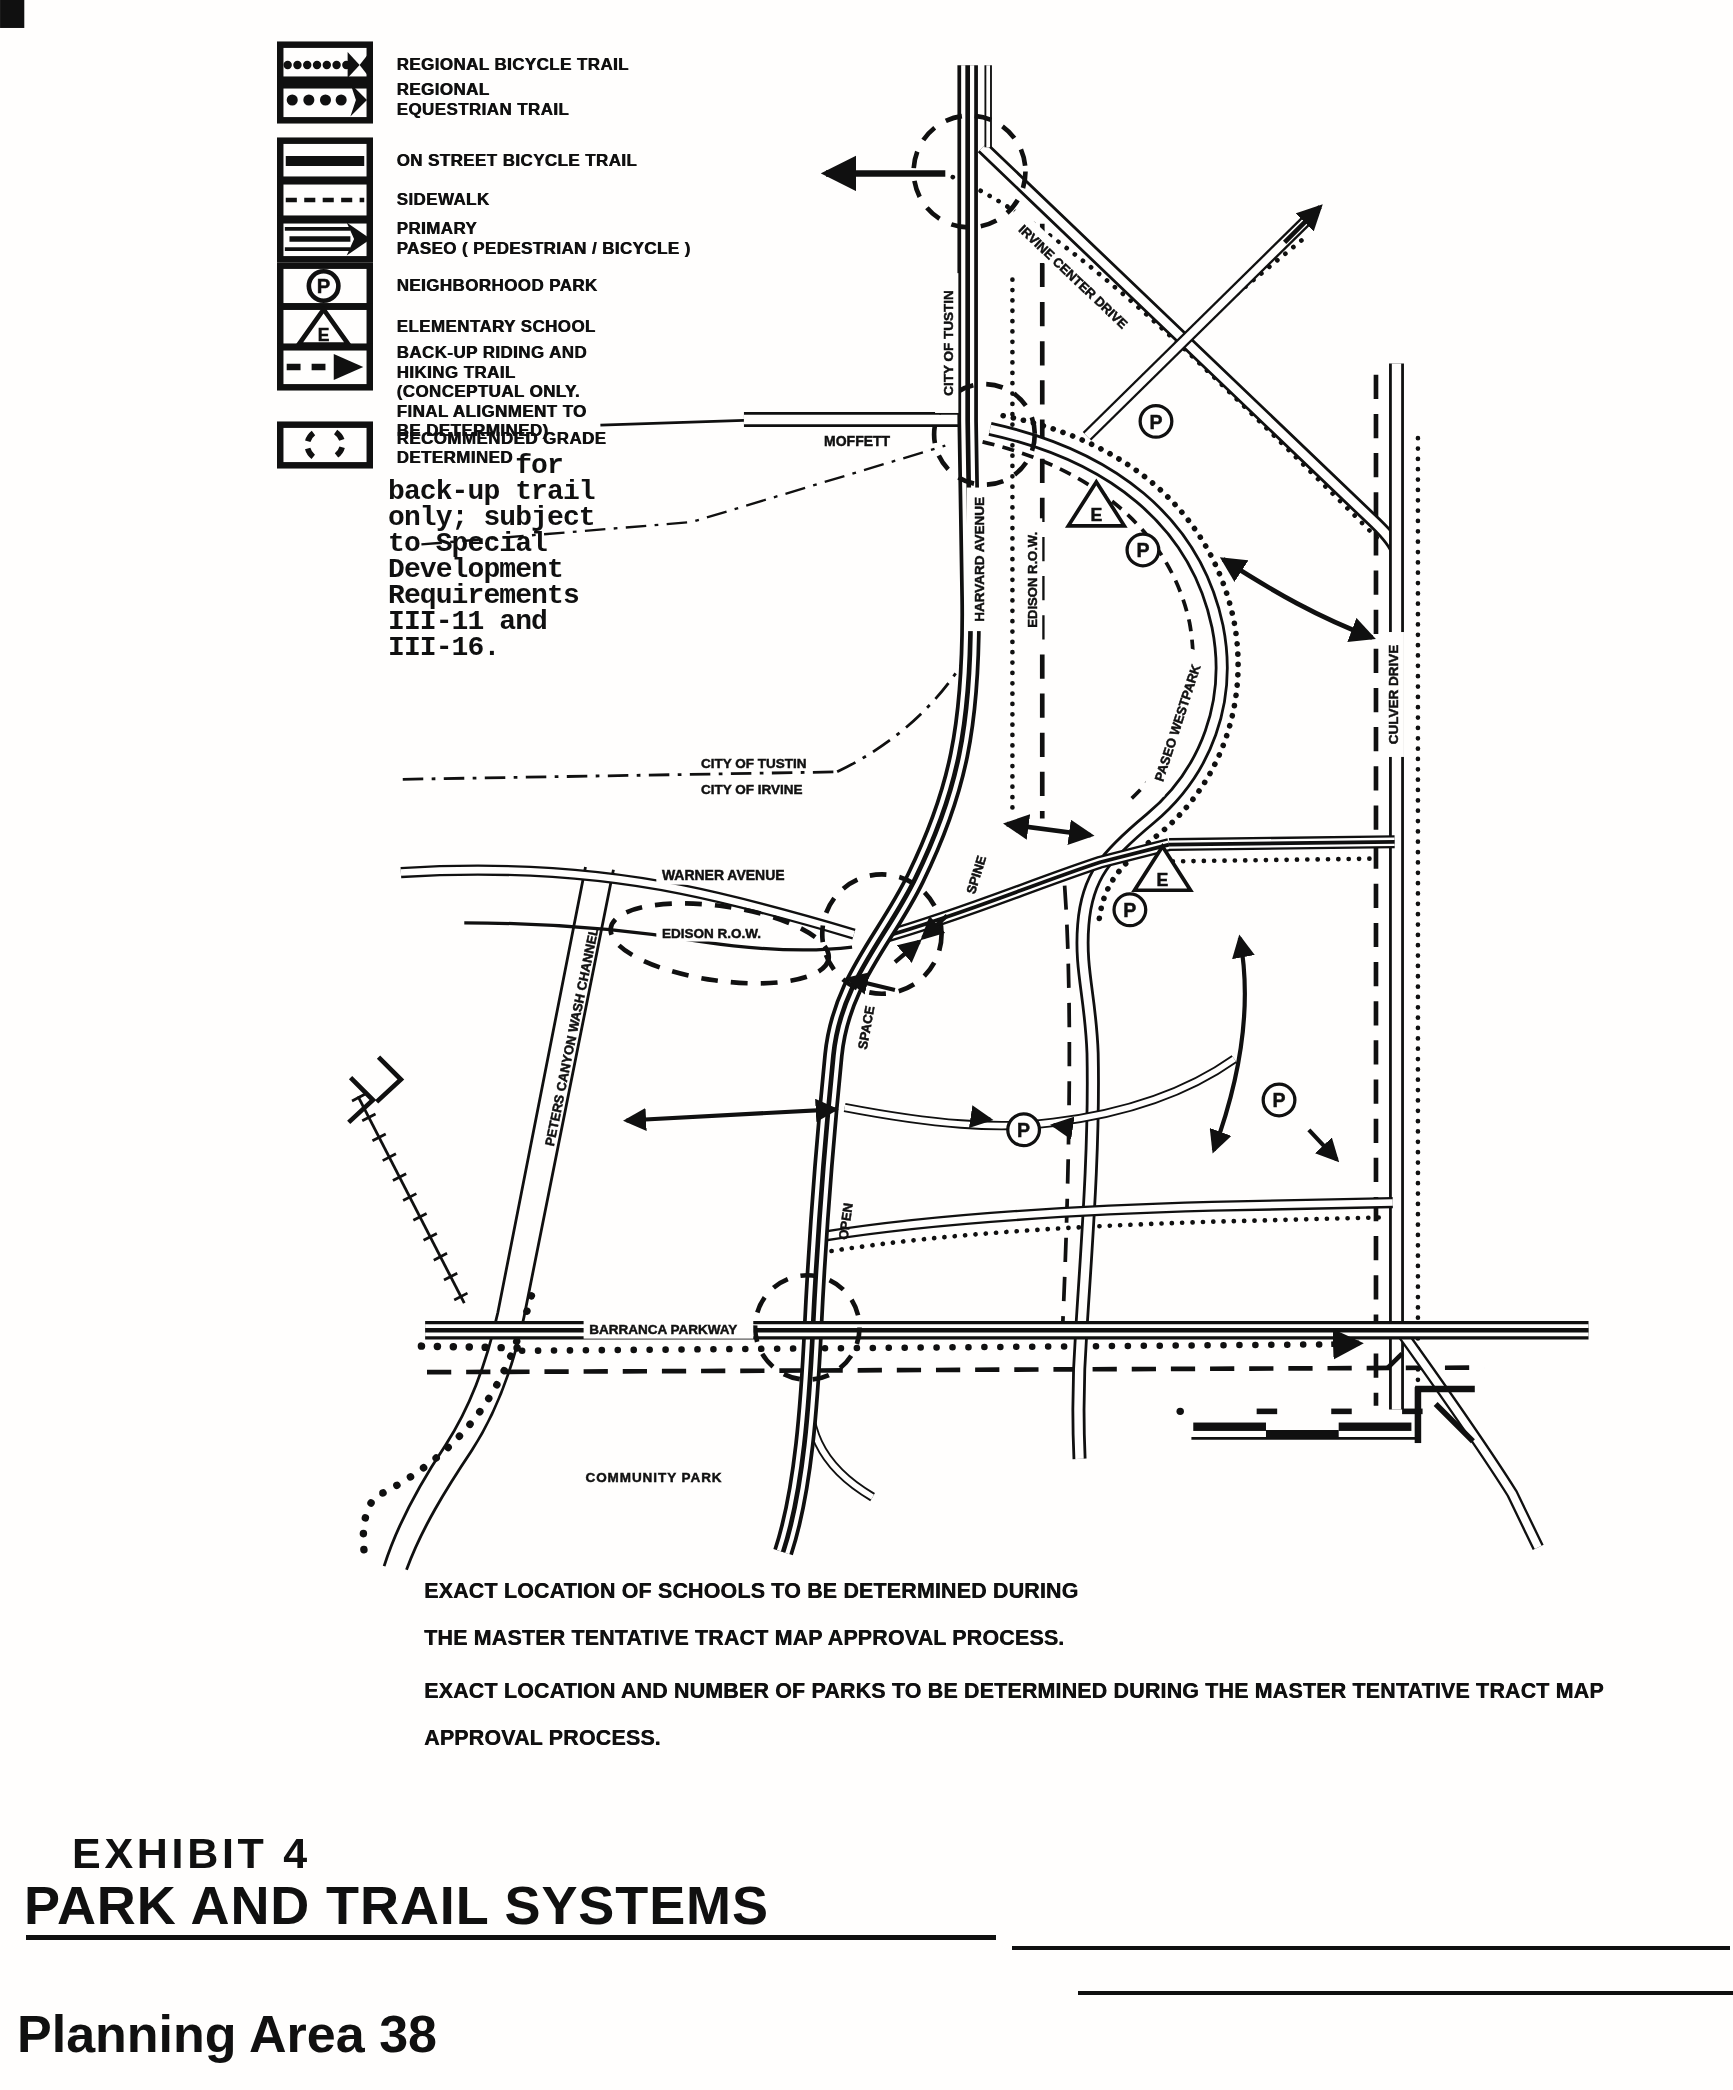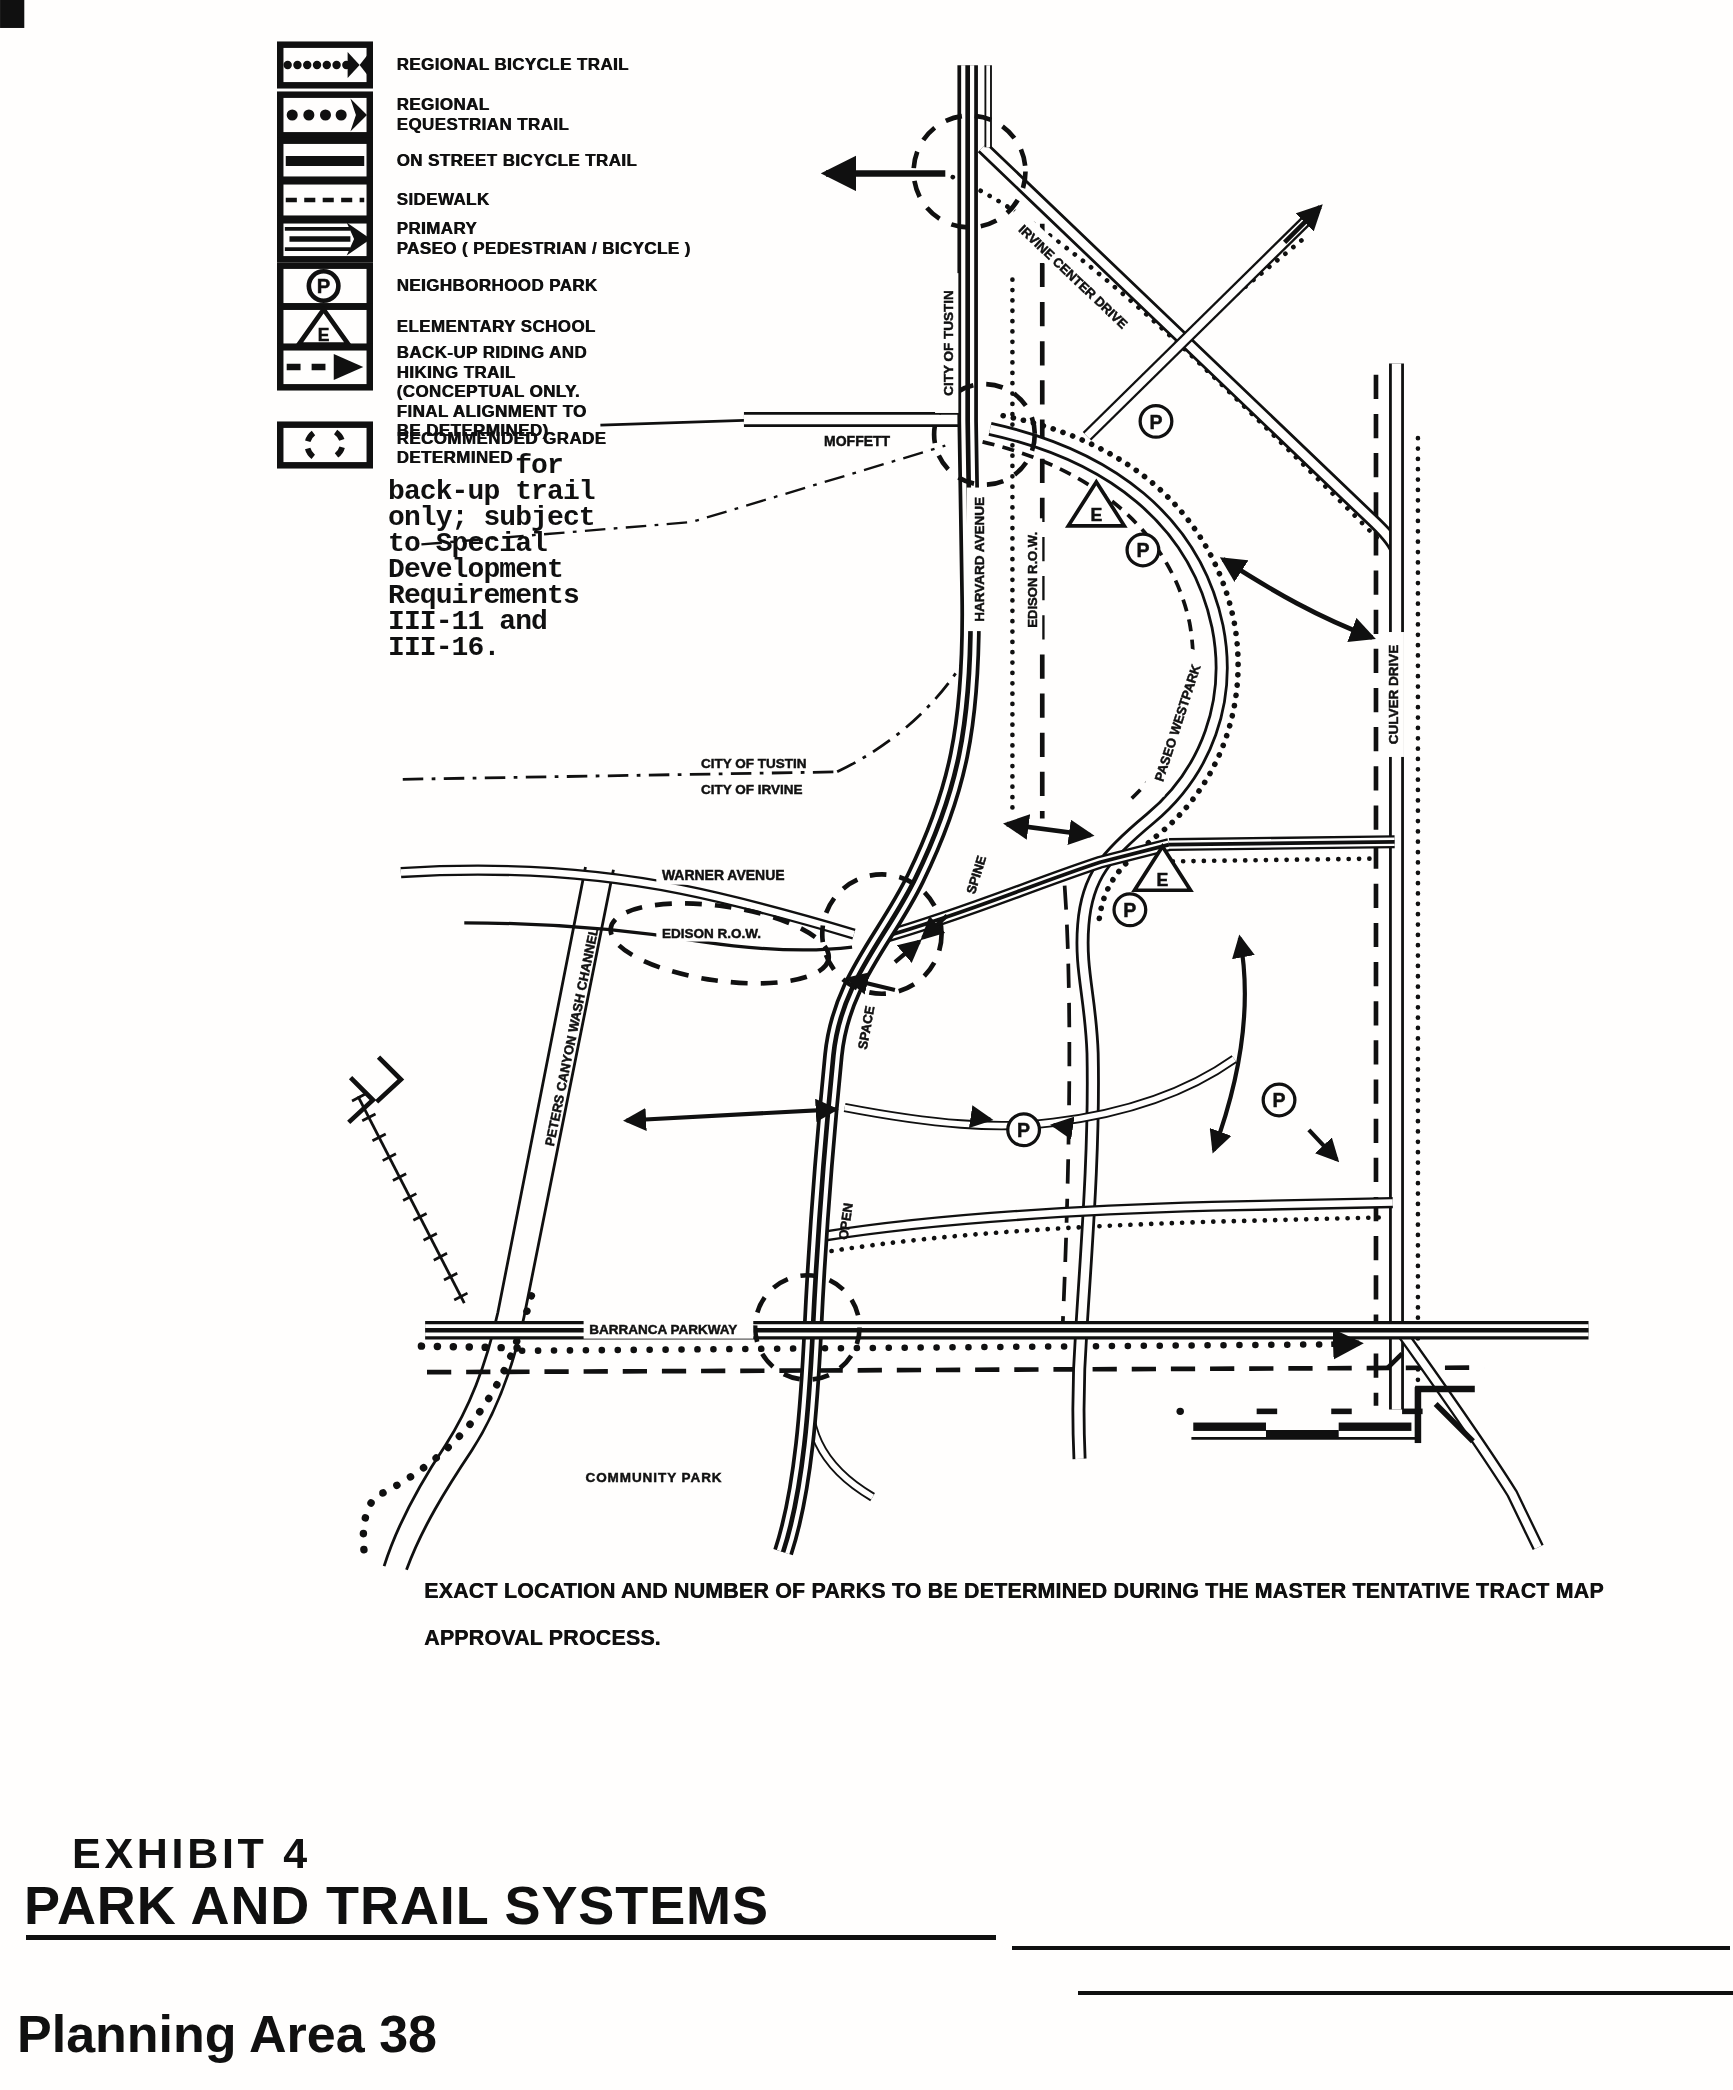--- a/index.html
+++ b/index.html
@@ -271,21 +271,21 @@
     <div class="lrow" style="top:41px">
       <svg class="sw" width="98" height="48" viewBox="0 0 105 52">
         <rect x="4" y="4" width="97" height="44" fill="none" stroke="#101010" stroke-width="7"></rect>
         <line x1="12" y1="26" x2="86" y2="26" stroke="#101010" stroke-width="9" stroke-linecap="round" stroke-dasharray="0.1 10.5"></line>
         <polygon points="90,26 77,12 77,40" fill="#101010"></polygon>
         <polygon points="90,26 101,12 101,40" fill="#101010"></polygon>
       </svg>
       <div class="llabel pre">REGIONAL BICYCLE TRAIL</div>
     </div>
 
-    <div class="lrow" style="top:91px">
+    <div class="lrow" style="top:76px">
       <svg class="sw" width="98" height="48" viewBox="0 0 105 52">
         <rect x="4" y="4" width="97" height="44" fill="none" stroke="#101010" stroke-width="7"></rect>
         <circle cx="17" cy="26" r="6" fill="#101010"></circle>
         <circle cx="35" cy="26" r="6" fill="#101010"></circle>
         <circle cx="53" cy="26" r="6" fill="#101010"></circle>
         <circle cx="70" cy="26" r="6" fill="#101010"></circle>
         <polygon points="98,26 80,8 86,26 80,44" fill="#101010"></polygon>
       </svg>
       <div class="llabel pre">REGIONAL
 EQUESTRIAN TRAIL</div>
@@ -364,20 +364,22 @@
 back-up trail
 only; subject
 to Special
 Development
 Requirements
 III-11 and
 III-16.</div>
   </div>
 
   <div class="abs" style="left:424px;top:1568px;width:1240px">
+    <p class="note">EXACT LOCATION OF SCHOOLS TO BE DETERMINED DURING
+THE MASTER TENTATIVE TRACT MAP APPROVAL PROCESS.</p>
     <p class="note">EXACT LOCATION AND NUMBER OF PARKS TO BE DETERMINED DURING THE MASTER TENTATIVE TRACT MAP
 APPROVAL PROCESS.</p>
   </div>
 
   <div class="abs exhibit" style="left:26px;top:1829px">EXHIBIT  4</div>
   <div class="abs bigtitle" style="left:24px;top:1874px">PARK AND TRAIL SYSTEMS</div>
   <div class="rule" style="left:26px;top:1935px;width:970px;height:4.7px"></div>
   <div class="rule" style="left:1012px;top:1946px;width:718px;height:3.7px"></div>
   <div class="rule" style="left:1078px;top:1991px;width:656px;height:3.7px"></div>
   <div class="abs subtitle" style="left:17px;top:2004px">Planning Area 38</div>

